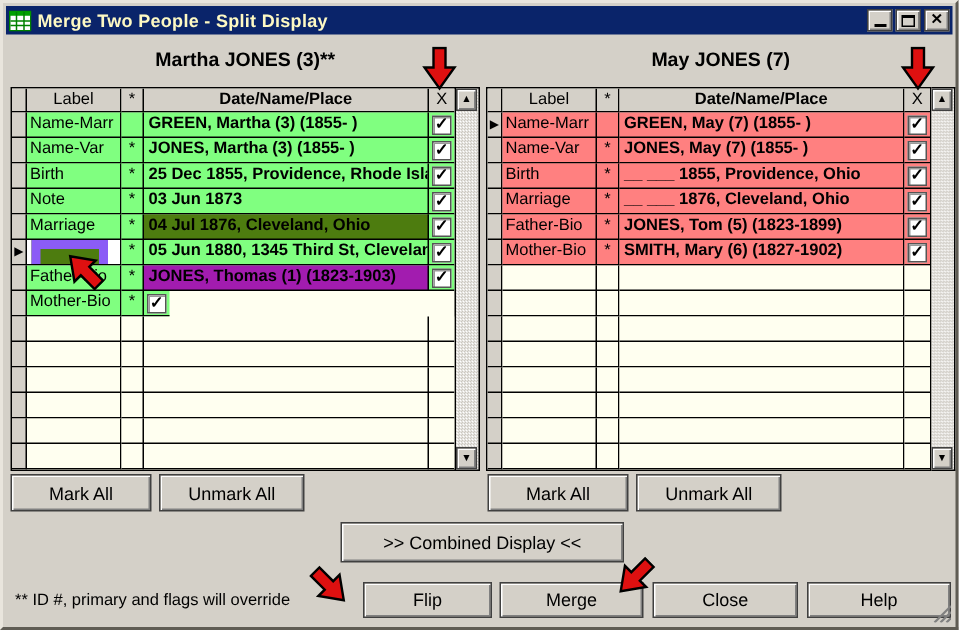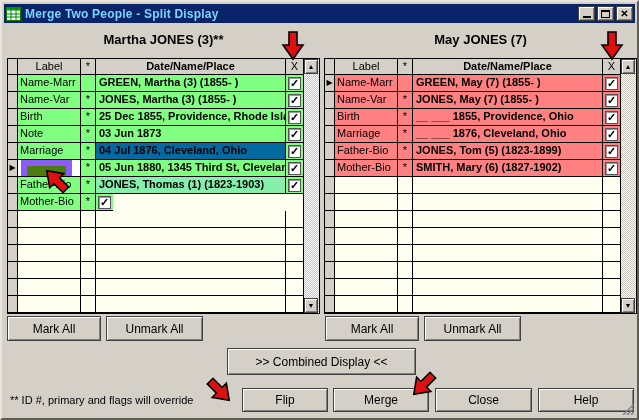--- a/index.html
+++ b/index.html
@@ -9,21 +9,21 @@
     border-top:2px solid #E9E5DD;border-left:2px solid #E9E5DD;
     border-right:2px solid #5F5C54;border-bottom:2px solid #5F5C54;
     box-sizing:border-box;overflow:hidden;
   }
   
   #titlebar{
     position:absolute;left:2px;top:2px;right:2px;height:19px;
     background:#0A246A;display:flex;align-items:center;padding:0 2px;box-sizing:border-box;
   }
   #titlebar .app-icon{width:15px;height:14px;margin-right:4px;flex:0 0 auto;}
-  #titlebar .title-text{color:#7dd3fc;font-weight:bold;font-size:12px;letter-spacing:.2px;flex:1;white-space:nowrap;overflow:hidden;}
+  #titlebar .title-text{color:#fef9c3;font-weight:bold;font-size:12px;letter-spacing:.2px;flex:1;white-space:nowrap;overflow:hidden;}
   .win-btn{
     width:17px;height:15px;margin-left:2px;background:#D4D0C8;position:relative;
     border:1px solid #404040;box-shadow:inset 1px 1px 0 #fff, inset -1px -1px 0 #808080;
     box-sizing:border-box;display:flex;align-items:flex-end;justify-content:center;
     font-size:9px;font-weight:bold;color:#000;cursor:default;
   }
   .win-btn .min-bar{width:8px;height:2px;background:#000;margin:0 auto 2px;}
   .win-btn .max-box{width:9px;height:8px;border:1px solid #000;border-top:2px solid #000;margin:0 auto 2px;box-sizing:border-box;}
   .win-btn.close{align-items:center;font-size:10px;line-height:1;}
   
@@ -160,39 +160,39 @@
           <div class="c star" style="background: rgb(128, 255, 128);">*</div>
           <div class="c date" style="background: rgb(128, 255, 128);">03 Jun 1873</div>
           <div class="c xcol" style="background: rgb(128, 255, 128);">
             <div class="checkbox">✓</div>
           </div>
         </div>
         <div class="trow">
           <div class="c sel"></div>
           <div class="c lbl" style="background: rgb(128, 255, 128);">Marriage</div>
           <div class="c star" style="background: rgb(128, 255, 128);">*</div>
-          <div class="c date" style="background: #0369a1;">04 Jul 1876, Cleveland, Ohio</div>
+          <div class="c date" style="background: #4d7c0f;">04 Jul 1876, Cleveland, Ohio</div>
           <div class="c xcol" style="background: rgb(128, 255, 128);">
             <div class="checkbox">✓</div>
           </div>
         </div>
         <div class="trow">
           <div class="c sel">▶</div>
           <div class="c lbl edit-cell"><span class="edit-box">Census</span></div>
           <div class="c star" style="background: rgb(128, 255, 128);">*</div>
           <div class="c date" style="background: rgb(128, 255, 128);">05 Jun 1880, 1345 Third St, Cleveland,</div>
           <div class="c xcol" style="background: rgb(128, 255, 128);">
             <div class="checkbox">✓</div>
           </div>
         </div>
         <div class="trow">
           <div class="c sel"></div>
           <div class="c lbl" style="background: rgb(128, 255, 128);">Father-Bio</div>
           <div class="c star" style="background: rgb(128, 255, 128);">*</div>
-          <div class="c date" style="background: #86efac;">JONES, Thomas (1) (1823-1903)</div>
+          <div class="c date" style="background: #a21caf;">JONES, Thomas (1) (1823-1903)</div>
           <div class="c xcol" style="background: rgb(128, 255, 128);">
             <div class="checkbox">✓</div>
           </div>
         </div>
         <div class="trow">
           <div class="c sel"></div>
           <div class="c lbl" style="background: rgb(128, 255, 128);">Mother-Bio</div>
           <div class="c star" style="background: rgb(128, 255, 128);">*</div>
           <div class="c xcol" style="background: rgb(128, 255, 128);">
             <div class="checkbox">✓</div>

